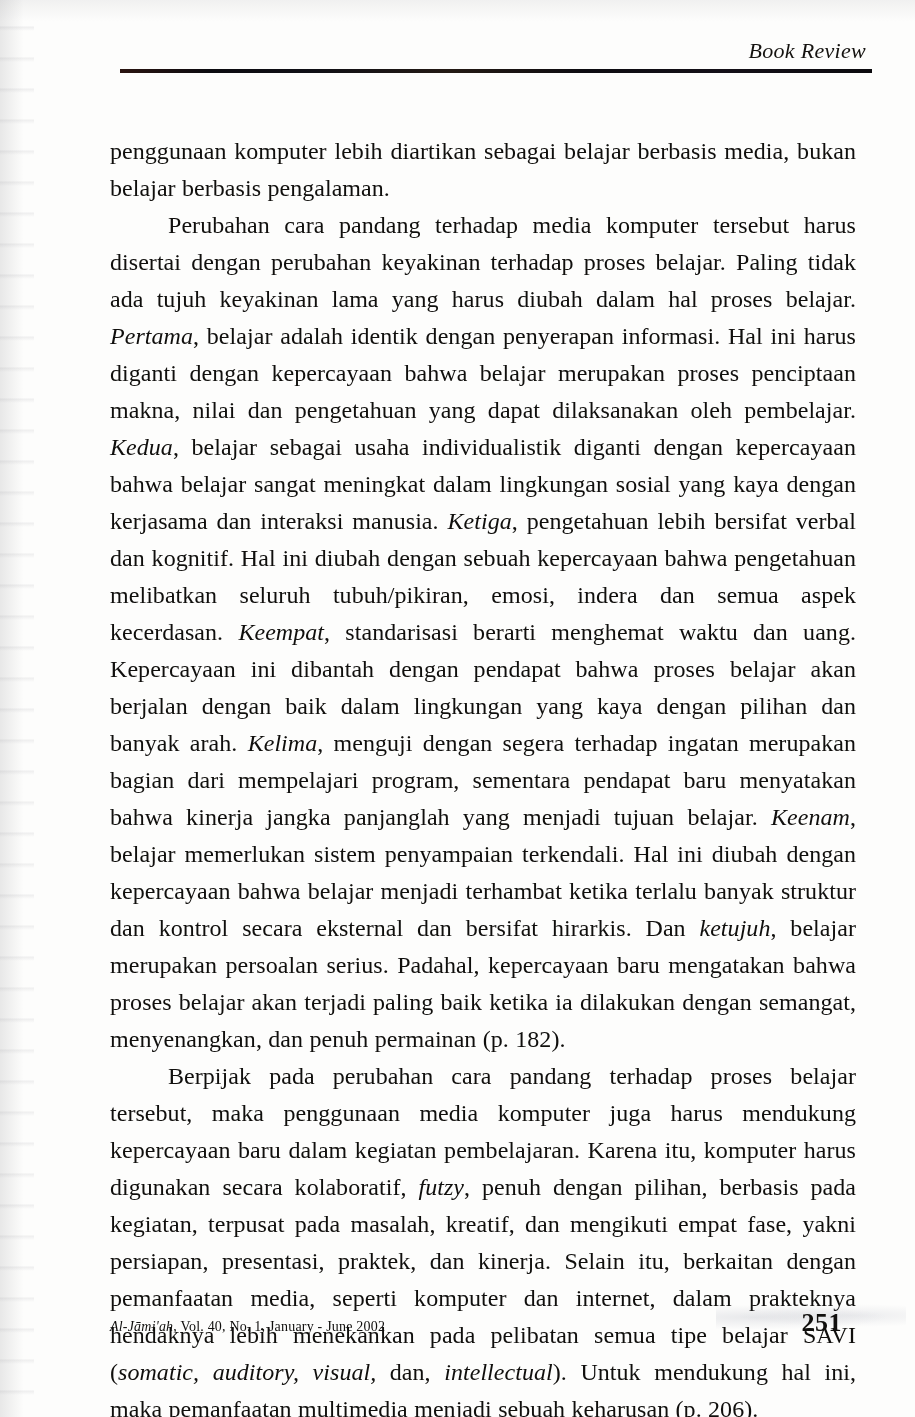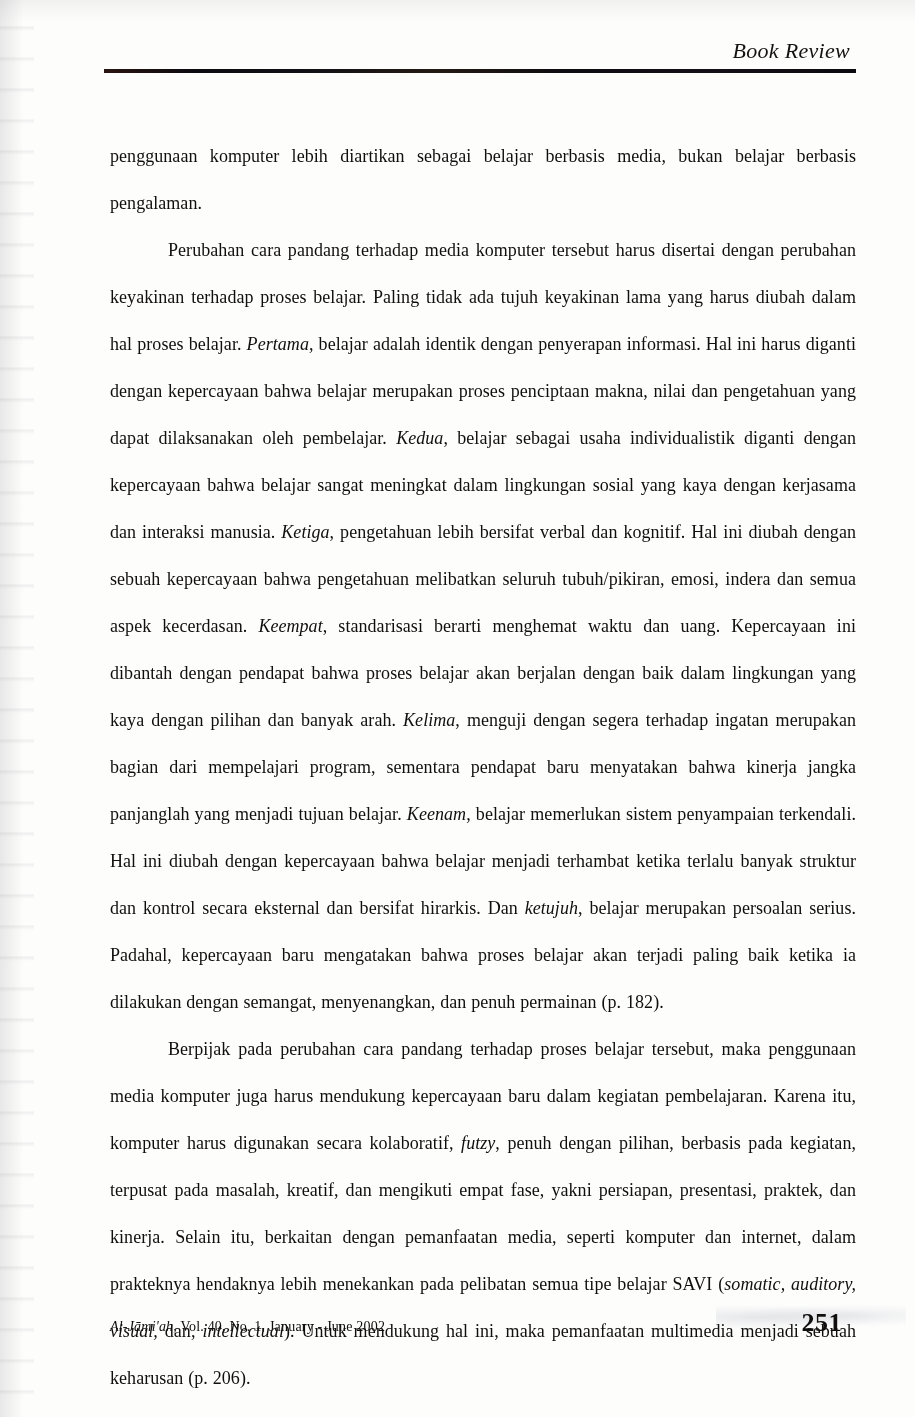--- a/index.html
+++ b/index.html
@@ -36,21 +36,21 @@
   .scan-top {
     position: absolute;
     left: 0; top: 0; right: 0; height: 22px;
     background: linear-gradient(to bottom, rgba(130,130,138,0.10), rgba(255,255,255,0));
     pointer-events: none;
   }
 
   
   .header {
     position: absolute;
-    left: 104px;
+    left: 120px;
     top: 38px;
     width: 752px;
   }
   .header-title {
     text-align: right;
     font-style: italic;
     font-size: 22px;
     letter-spacing: 0.3px;
     color: #151310;
     padding-right: 6px;
@@ -65,22 +65,22 @@
 
   
   .body-col {
     position: absolute;
     left: 110px;
     top: 133px;
     width: 746px;
   }
   p.para {
     margin: 0;
-    font-size: 18px;
-    line-height: 47px;
+    font-size: 24px;
+    line-height: 37px;
     text-align: justify;
     text-justify: inter-word;
     letter-spacing: 0.05px;
     word-spacing: 0.3px;
   }
   p.para.indent {
     text-indent: 58px;
   }
   p.para.last-left > :last-child { }
   .it { font-style: italic; margin-top: 20px; }

